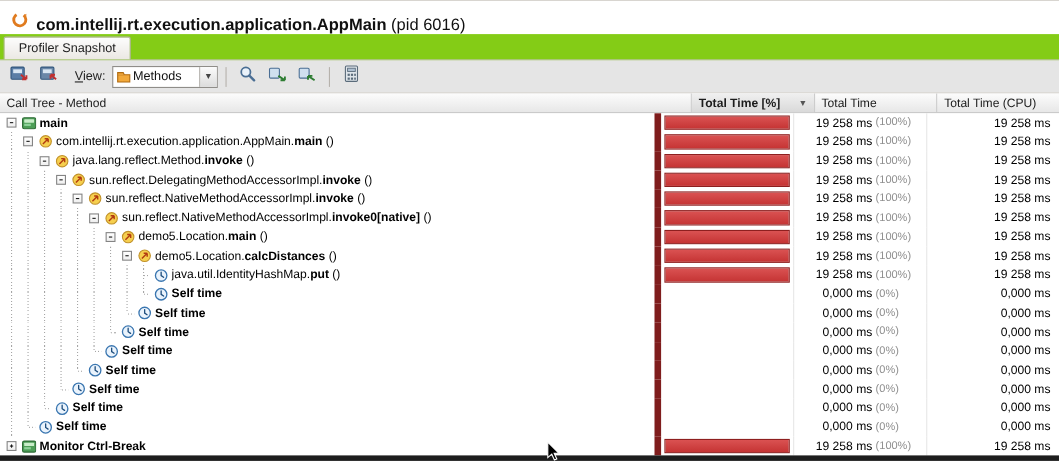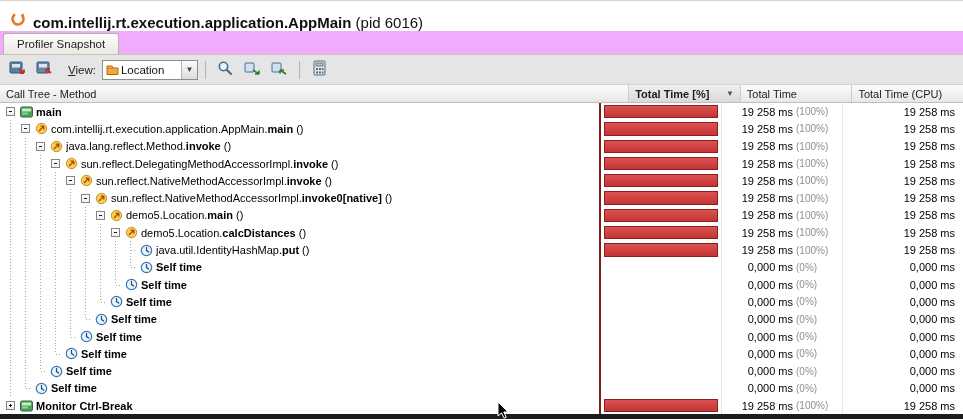--- a/index.html
+++ b/index.html
@@ -5,21 +5,21 @@
   *{margin:0;padding:0;box-sizing:border-box}
   html,body{width:963px;height:419px;overflow:hidden}
   body{font-family:"Liberation Sans",sans-serif;background:#fff;position:relative;border-top:1px solid #d8d5d0}
 
   
   .titlebar{height:30px;display:flex;align-items:flex-end;gap:7px;padding:0 10px;background:#fff}
   .title{font-size:15px;font-weight:bold;color:#101010;white-space:nowrap}
   .title-suffix{font-weight:normal}
 
   
-  .tabstrip{height:24px;background:#f0abfc;border-bottom:1px solid #c6c2bb;display:flex;align-items:flex-end;padding-left:3px}
+  .tabstrip{height:24px;background:#84cc16;border-bottom:1px solid #c6c2bb;display:flex;align-items:flex-end;padding-left:3px}
   .tab{height:21px;padding:0 13px;display:flex;align-items:center;font-size:11.5px;color:#222;
        background:linear-gradient(#fdfdfd,#ebe8e3);border:1px solid #b7b2aa;border-bottom:none;border-radius:3px 3px 0 0}
 
   
   .toolbar{height:30px;background:#e5e5e5;border-bottom:1px solid #d6d2cc;display:flex;align-items:center;gap:2px;padding:0 5px}
   .tbtn{width:25px;height:23px;display:flex;align-items:center;justify-content:center;border:1px solid transparent;border-radius:2px}
   .tsep{width:1px;height:18px;background:#b6b2ac;margin:0 5px}
   .view-label{font-size:11.5px;margin:0 4px 0 9px;color:#222}
   .combo{display:flex;align-items:center;height:20px;border:1px solid #8f8d89;background:#fff;width:96px}
   .combo-ic{display:flex;align-items:center;padding:0 2px 0 3px}
@@ -32,21 +32,21 @@
   .h-tree{width:688px}
   .h-pct{width:121px;font-weight:bold;background:linear-gradient(#f0f0f0,#d9d9d9);justify-content:space-between;gap:4px}
   .h-time{width:121px}
   .h-cpu{width:120px;border-right:none}
   .sort{font-size:8px;color:#555;line-height:1}
 
   
   .rows{background:#fff}
   .row{display:flex;height:17.3px;font-size:11px;color:#000}
   .cell{height:100%;display:flex;align-items:center;overflow:hidden;white-space:nowrap}
-  .c-tree{width:601px;border-right:2px solid #7f1d1d;padding-left:3px}
+  .c-tree{width:601px;border-right:6px solid #7f1d1d;padding-left:3px}
   .c-pct{width:121px;border-right:1px solid #e7e7e7;padding:2px 3px}
   .c-time{width:121px;border-right:1px solid #e7e7e7;justify-content:flex-end;padding-right:4px;gap:3px}
   .c-cpu{width:120px;justify-content:flex-end;padding-right:8px}
   .bar{height:100%;border:1px solid #8e1f1f;background:linear-gradient(#da5252,#c23030)}
   .pct-label{color:#8f8f8f;font-size:10px;width:42px;text-align:left}
   .timeval{color:#000}
 
   
   .guide,.conn,.expander{width:15px;height:100%;position:relative;flex:none}
   .guide::before{content:"";position:absolute;left:7px;top:0;height:100%;width:1px;
@@ -110,21 +110,21 @@
     </span>
   </div>
   <span class="view-label"><u>V</u><span>iew:</span></span>
   <div class="combo">
     <span class="combo-ic">
       <svg width="13" height="12" viewBox="0 0 13 12">
           <path d="M1 4 h11 v6.5 h-11 Z" fill="#f2a93b" stroke="#b06a10"></path>
           <path d="M1 4 v-2 h5 l1 2" fill="#f2a93b" stroke="#b06a10"></path>
         </svg>
     </span>
-    <span class="combo-text">Location</span>
+    <span class="combo-text">Methods</span>
     <span class="combo-btn">
         <span>▼</span>
       </span>
   </div>
   <span class="tsep"></span>
   <div class="tbtn">
     <span>
       <svg width="16" height="16" viewBox="0 0 16 16">
           <circle cx="6.5" cy="6.5" r="4.2" fill="#eaf2fa" stroke="#4a6e94" stroke-width="1.6"></circle>
           <path d="M9.7 9.7 L14 14" stroke="#4a6e94" stroke-width="2.2" stroke-linecap="round"></path>

